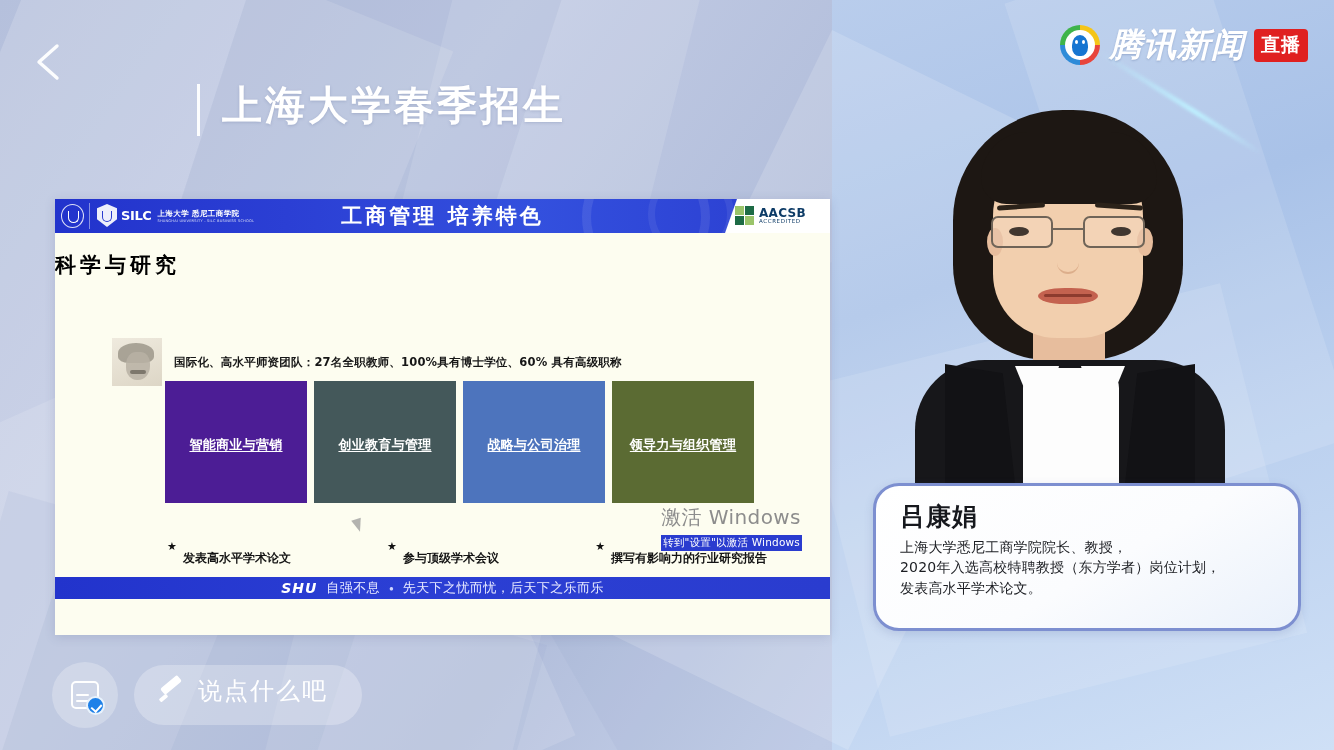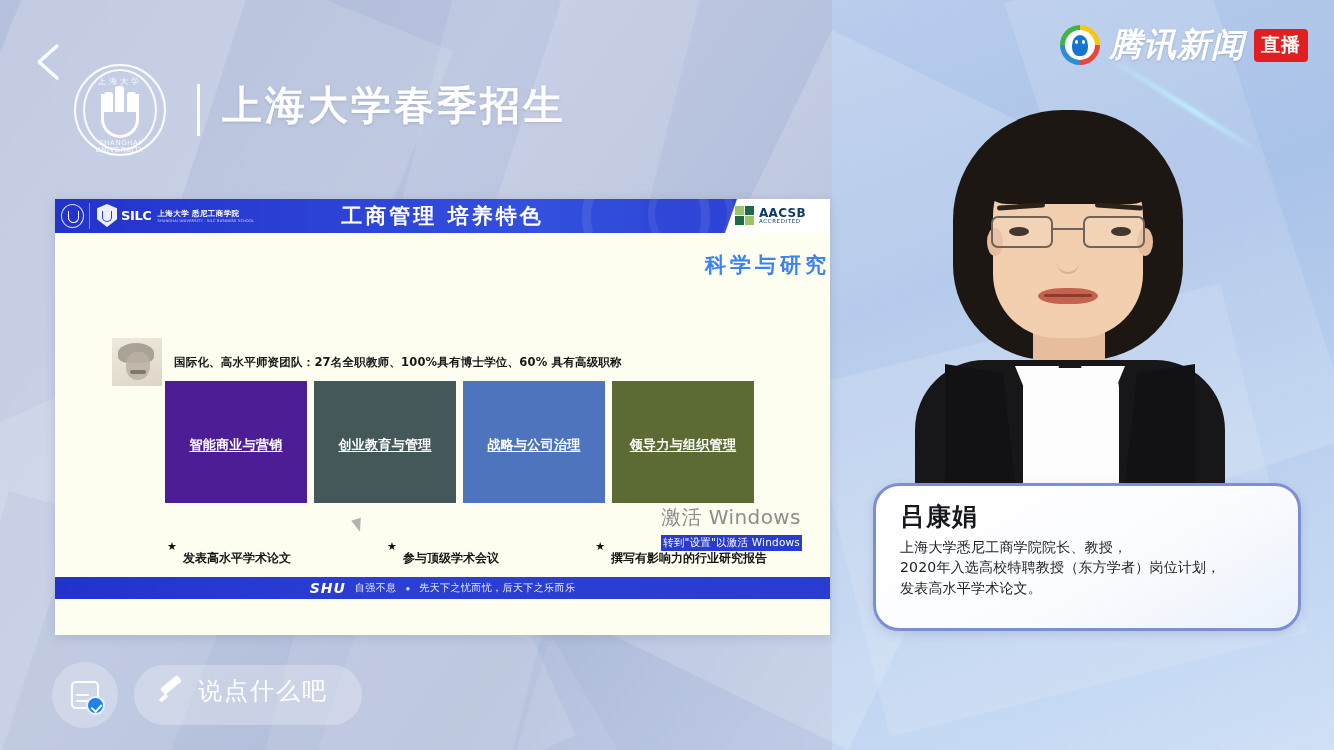--- a/index.html
+++ b/index.html
@@ -214,24 +214,23 @@
   #aacsb-mark i:nth-child(4){ left:10px; top:10px; background:#9ac46a; }
   #aacsb-text { line-height:1; }
   #aacsb-text b { display:block; color:#0d3b66; font-size:12px; font-weight:bold;
                   font-family:"DejaVu Sans", sans-serif; letter-spacing:.3px; }
   #aacsb-text span { display:block; color:#0d3b66; font-size:5.5px; letter-spacing:.6px;
                      font-family:"DejaVu Sans", sans-serif; }
 
   #slide-body { position:relative; height:366px; width:100%; background:#fdfdf0; }
 
   #slide-title {
-    position:absolute; left:0; top:18px; width:100%; text-align:right;
-    color:#3b82f6; font-size:21px; font-weight:bold; letter-spacing:4px;
-    font-family:"DejaVu Sans", sans-serif;
-    padding-left:16px;
+    position:absolute; left:0; top:18px; width:100%; text-align:left;
+    color:#000000; font-size:21px; font-weight:bold; letter-spacing:4px;
+    font-family:"DejaVu Sans", sans-serif;
   }
 
   #faculty-row {
     position:absolute; left:57px; top:105px; display:flex; align-items:center; gap:12px;
   }
   #einstein {
     width:50px; height:48px; flex:none; position:relative;
     background:linear-gradient(160deg,#efeade 0%,#ddd6c6 100%);
     overflow:hidden;
   }
@@ -296,21 +295,21 @@
   #slide-footer {
     position:absolute; left:0; bottom:0; width:100%; height:22px;
     background:linear-gradient(90deg,#2233cc 0%,#2b3fd4 45%,#2a3ccf 100%);
     display:flex; align-items:center; justify-content:center; gap:9px;
   }
   #footer-shu {
     color:#fff; font-size:14px; font-weight:bold; letter-spacing:1px;
     font-family:"DejaVu Sans", sans-serif; font-style:italic;
   }
   #footer-motto1, #footer-motto2 {
-    color:#e8eaff; font-size:10px; letter-spacing:.4px;
+    color:#e8eaff; font-size:13px; letter-spacing:.4px;
     font-family:"DejaVu Sans", sans-serif;
   }
   #footer-dot { color:#cfd4ff; font-size:8px; }
 
   
   #portrait {
     position:absolute; left:905px; top:110px; width:330px; height:400px; z-index:4;
   }
   .p-hair {
     position:absolute; left:48px; top:0; width:230px; height:250px;
@@ -457,32 +456,20 @@
 </div>
 
 <div id="topbar">
 
   <div id="back-btn">
     <svg width="40" height="48" viewBox="0 0 40 48">
       <polyline points="27,8 9,24 27,40" fill="none" stroke="#ffffff" stroke-width="3.4" stroke-linecap="round" stroke-linejoin="round" opacity="0.95"></polyline>
     </svg>
   </div>
 
-  <div id="shu-logo">
-    <div class="ring"></div>
-    <div class="ring2"></div>
-    <div class="top-cn">上海大学</div>
-    <div class="tulip">
-      <i></i>
-        <i></i>
-        <i></i>
-    </div>
-    <div class="u"></div>
-    <div class="arc">SHANGHAI UNIVERSITY</div>
-  </div>
 
   <div id="title-divider"></div>
   <div id="page-title">上海大学春季招生</div>
 
   <div id="tencent-brand">
     <div id="qq-icon">
       <div class="seg a"></div>
       <div class="inner"></div>
       <div class="peng"></div>
     </div>

